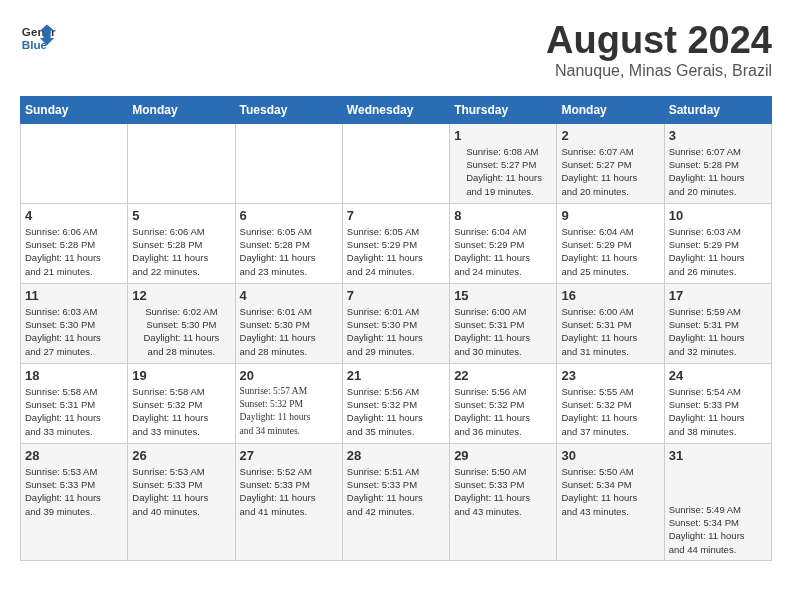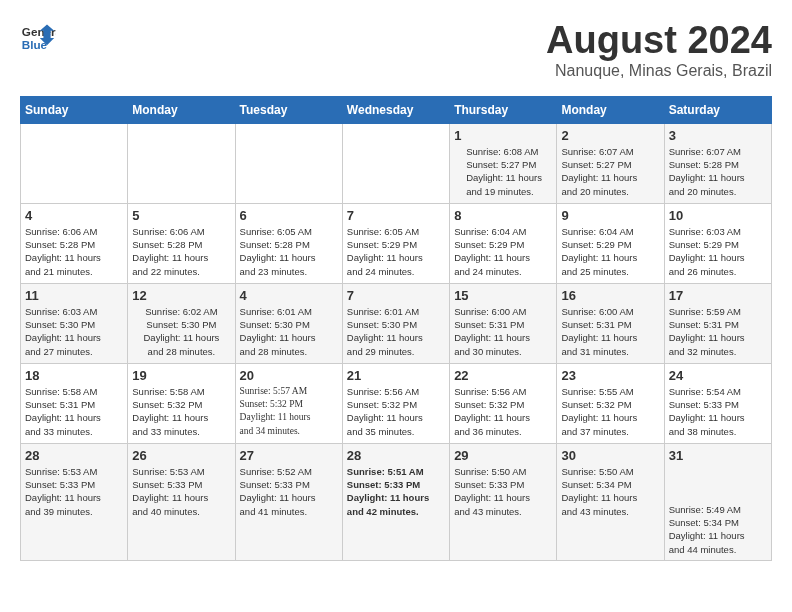--- a/index.html
+++ b/index.html
@@ -310,21 +310,21 @@
         </td>
         <td>
           <span class="day-num">27</span>
           <div class="day-info" style="white-space: pre-line;">Sunrise: 5:52 AM
 Sunset: 5:33 PM
 Daylight: 11 hours
 and 41 minutes.</div>
         </td>
         <td>
           <span class="day-num">28</span>
-          <div class="day-info" style="white-space: pre-line; font-weight: bold;">Sunrise: 5:51 AM
+          <div class="day-info" style="white-space: pre-line;">Sunrise: 5:51 AM
 Sunset: 5:33 PM
 Daylight: 11 hours
 and 42 minutes.</div>
         </td>
         <td>
           <span class="day-num">29</span>
           <div class="day-info" style="white-space: pre-line;">Sunrise: 5:50 AM
 Sunset: 5:33 PM
 Daylight: 11 hours
 and 43 minutes.</div>

